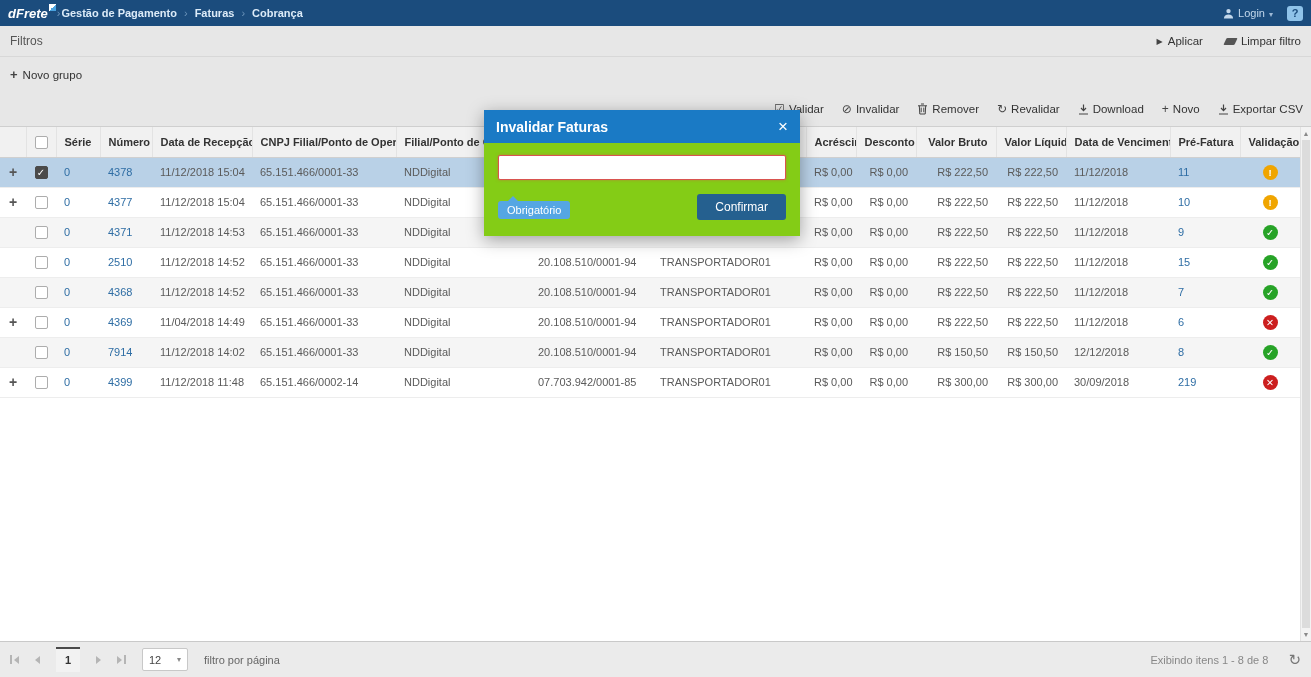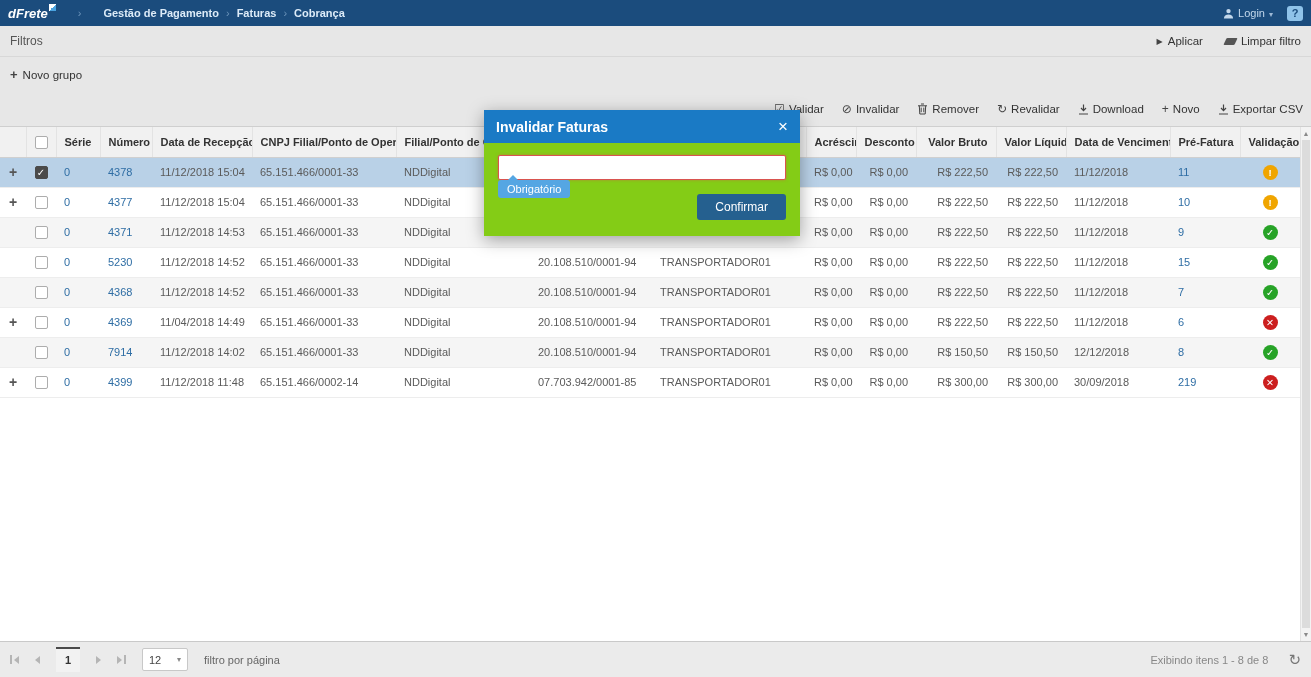--- a/index.html
+++ b/index.html
@@ -2,21 +2,21 @@
 <html><head>
 <meta charset="utf-8">
 <style>
   * { box-sizing: border-box; }
   body { margin:0; background:#444; font-family:"Liberation Sans","DejaVu Sans",sans-serif; }
   .app { position:relative; width:1311px; height:677px; background:#e7e7e7; overflow:hidden;
          display:flex; flex-direction:column; font-size:12px; color:#555; }
 
   
   .navbar { height:26px; flex:0 0 26px; background:#1b4c7d; display:flex; align-items:center;
-            padding:0 8px; gap:22px; }
+            padding:0 8px; gap:1px; }
   .logo { color:#fff; font-weight:bold; font-style:italic; font-size:13px; display:flex; align-items:flex-start; gap:1px; cursor:pointer; }
   .flag { width:7px; height:7px; margin-top:-2px; background:linear-gradient(135deg,#ffffff 50%,#4aa3e0 50%); display:inline-block; }
   .bc-sep { color:#6c94ba; font-size:11px; }
   .crumbs { display:flex; align-items:center; gap:7px; }
   .crumbs a { color:#dcebf8; font-size:11px; font-weight:bold; text-decoration:none; cursor:pointer; }
   .nav-right { margin-left:auto; display:flex; align-items:center; gap:14px; }
   .login { display:flex; align-items:flex-end; gap:4px; color:#c3d8ec; font-size:11px; cursor:pointer; }
   .login .caret { font-size:8px; color:#9db9d6; }
   .help { width:16px; height:15px; border-radius:3px; background:#8fc3ea; color:#1b4c7d; font-weight:bold;
           font-size:11px; display:flex; align-items:center; justify-content:center; cursor:pointer; }
@@ -88,21 +88,21 @@
   .modal { position:absolute; left:484px; top:110px; width:316px; background:#84cc16; z-index:30;
            box-shadow:0 4px 16px rgba(0,0,0,.35); }
   .m-head { height:33px; background:#1a7ac5; display:flex; align-items:center; padding:0 12px; }
   .m-title { color:#fff; font-size:14px; font-weight:bold; }
   .m-close { margin-left:auto; color:#fff; font-size:17px; line-height:1; cursor:pointer; }
   .m-body { padding:12px 14px 16px 14px; }
   .m-label { display:block; font-size:12px; color:#444; margin-bottom:10px; }
   .m-input { width:100%; height:25px; border:1px solid #d9534f; border-radius:2px; outline:none;
              box-shadow:0 0 3px rgba(217,83,79,.55); padding:0 6px; font-size:12px; font-family:inherit; }
   .m-row { display:flex; align-items:flex-start; }
-  .m-tip { position:relative; margin-top:0; background:#55a6e3; color:#fff; font-size:11px;
+  .m-tip { position:relative; margin-top:21px; background:#55a6e3; color:#fff; font-size:11px;
            padding:3px 9px; border-radius:3px; }
   .m-tip::before { content:""; position:absolute; top:-5px; left:10px; border-left:5px solid transparent;
                    border-right:5px solid transparent; border-bottom:5px solid #55a6e3; }
   .m-confirm { margin-left:auto; margin-top:14px; background:#25608f; border:none; color:#fff; font-size:12px;
                font-family:inherit; padding:6px 18px; border-radius:3px; cursor:pointer; }
 </style>
 </head>
 <body>
 
 <div class="app">
@@ -289,21 +289,21 @@
             <td class="num">R$ 222,50</td>
             <td class="num">R$ 222,50</td>
             <td>11/12/2018</td>
             <td class="link">9</td>
             <td class="c-ic"><span class="st" style="background: rgb(39, 163, 39);">✓</span></td>
           </tr>
           <tr>
             <td class="c-ic"></td>
             <td class="c-ic"><span class="cb"></span></td>
             <td class="link">0</td>
-            <td class="link">5230</td>
+            <td class="link">2510</td>
             <td>11/12/2018 14:52</td>
             <td>65.151.466/0001-33</td>
             <td>NDDigital</td>
             <td>20.108.510/0001-94</td>
             <td>TRANSPORTADOR01</td>
             <td class="num">R$ 0,00</td>
             <td class="num">R$ 0,00</td>
             <td class="num">R$ 222,50</td>
             <td class="num">R$ 222,50</td>
             <td>11/12/2018</td>

